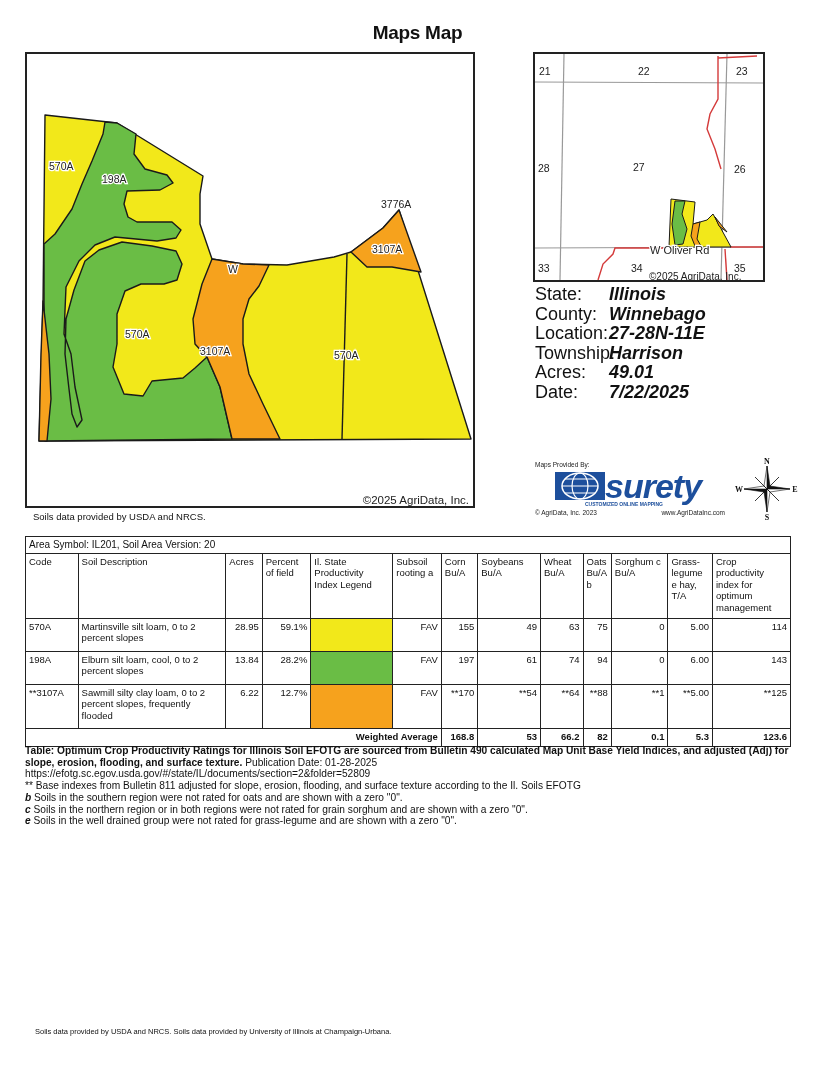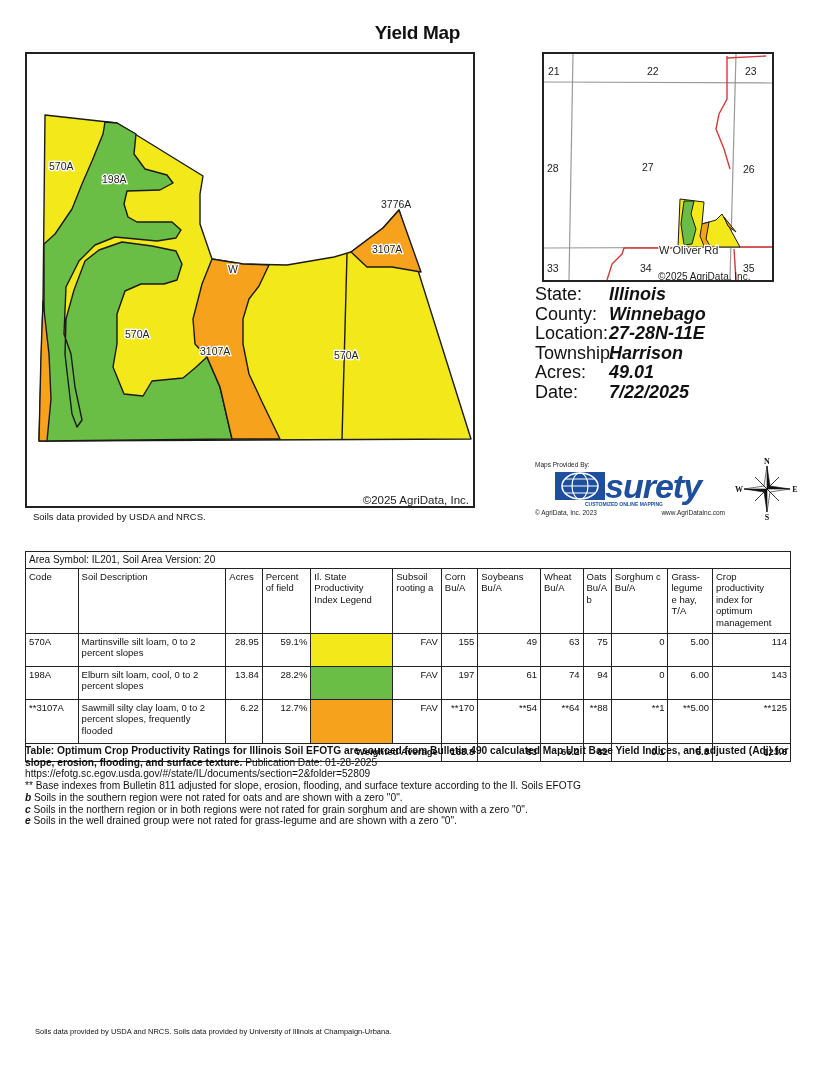--- a/index.html
+++ b/index.html
@@ -2,49 +2,49 @@
 <html><head>
 <meta charset="utf-8">
 <style>
   html, body { margin: 0; padding: 0; background: #ffffff; }
   body { width: 835px; height: 1080px; position: relative; font-family: "Liberation Sans", sans-serif; color: #111; overflow: hidden; }
   .title { position: absolute; left: 0; width: 835px; top: 22px; text-align: center; font-size: 19px; font-weight: bold; letter-spacing: -0.3px; }
   .main-map { position: absolute; left: 25px; top: 52px; width: 450px; height: 456px; border: 2px solid #222; box-sizing: border-box; background: #fff; }
   .main-map svg { position: absolute; left: 0; top: 0; }
   .map-copy { position: absolute; right: 4px; bottom: 0px; font-size: 11.5px; color: #222; }
   .soils-note { position: absolute; left: 33px; top: 511px; font-size: 9.5px; }
-  .locator { position: absolute; left: 533px; top: 52px; width: 232px; height: 230px; border: 2px solid #222; box-sizing: border-box; background: #fff; overflow: hidden; margin-left: 9px; }
+  .locator { position: absolute; left: 533px; top: 52px; width: 232px; height: 230px; border: 2px solid #222; box-sizing: border-box; background: #fff; overflow: hidden; }
   .locator svg { position: absolute; left: 0; top: 0; }
   .info { position: absolute; left: 535px; top: 284px; font-size: 18px; }
   .info .row { height: 19.5px; display: flex; }
   .info .lbl { width: 74px; }
   .info .val { font-weight: bold; font-style: italic; }
   .surety { position: absolute; left: 535px; top: 461px; width: 190px; height: 58px; }
   .surety .small { font-size: 6.5px; color: #222; }
   .surety .logo { display: flex; align-items: center; margin-top: 2px; padding-left: 20px; }
   .surety .word { font-size: 34px; font-weight: bold; font-style: italic; color: #1d4f9c; letter-spacing: -1px; line-height: 30px; }
   .surety .tag { font-size: 5px; font-weight: bold; color: #1d4f9c; margin-left: 50px; margin-top: -1px; }
   .surety .foot { display: flex; justify-content: space-between; font-size: 6.5px; color: #222; margin-top: 2px; }
   .compass { position: absolute; left: 735px; top: 457px; width: 64px; height: 64px; }
-  .tbl { position: absolute; left: 25px; top: 551px; width: 766px; border-collapse: collapse; font-size: 9.5px; }
+  .tbl { position: absolute; left: 25px; top: 536px; width: 766px; border-collapse: collapse; font-size: 9.5px; }
   .tbl td { border: 1px solid #222; padding: 2px 3px; vertical-align: top; line-height: 11.5px; }
   .tbl .num { text-align: right; }
   .tbl .hdr td { height: 60px; }
   .tbl .data td { height: 28px; }
   .tbl .data.tall td { height: 39px; }
   .tbl .sw { padding: 0; }
   .tbl .wa td { font-weight: bold; height: 13px; }
   .notes { position: absolute; left: 25px; top: 745px; width: 780px; font-size: 10.2px; line-height: 11.7px; }
   .notes b { font-weight: bold; }
   .footer { position: absolute; left: 35px; top: 1027px; font-size: 7.5px; }
 </style>
 </head>
 <body>
 
-<div class="title">Yield Map</div>
+<div class="title">Maps Map</div>
 
 <div class="main-map">
   <svg width="446" height="452" viewBox="0 0 446 452">
     <g stroke="#1a1a1a" stroke-width="1.4" stroke-linejoin="round">
 
       <path d="M18 61 L90 69 L176 122 L173 140 L173 170 L185 205 L216 210 L260 211 L307 203 L324 198 L356 174 L372 156 L444 385 L12 387 L16 250 Z" fill="#f2e81a"></path>
 
       <path d="M78 68 L90 69 L109 80 L107 100 L118 115 L140 121 L146 129 L133 136 L100 137 L97 150 L101 163 L110 168 L145 168 L154 176 L149 184 L130 187 L88 183 L68 191 L52 207 L39 233 L37 280 L44 300 L48 333 L55 366 L50 373 L45 360 L42 335 L38 300 L39 265 L47 236 L58 207 L72 196 L95 188 L125 192 L149 197 L155 210 L150 226 L137 230 L114 230 L98 237 L90 260 L90 290 L86 313 L97 340 L116 342 L125 327 L156 324 L168 314 L180 303 L193 333 L205 385 L18 387 L17 250 L17 190 L28 180 L45 155 L55 130 L65 107 L76 80 Z" fill="#6abd45"></path>
 
       <path d="M16 247 L22 300 L24 345 L20 387 L12 387 L14 300 Z" fill="#f6a21d"></path>

